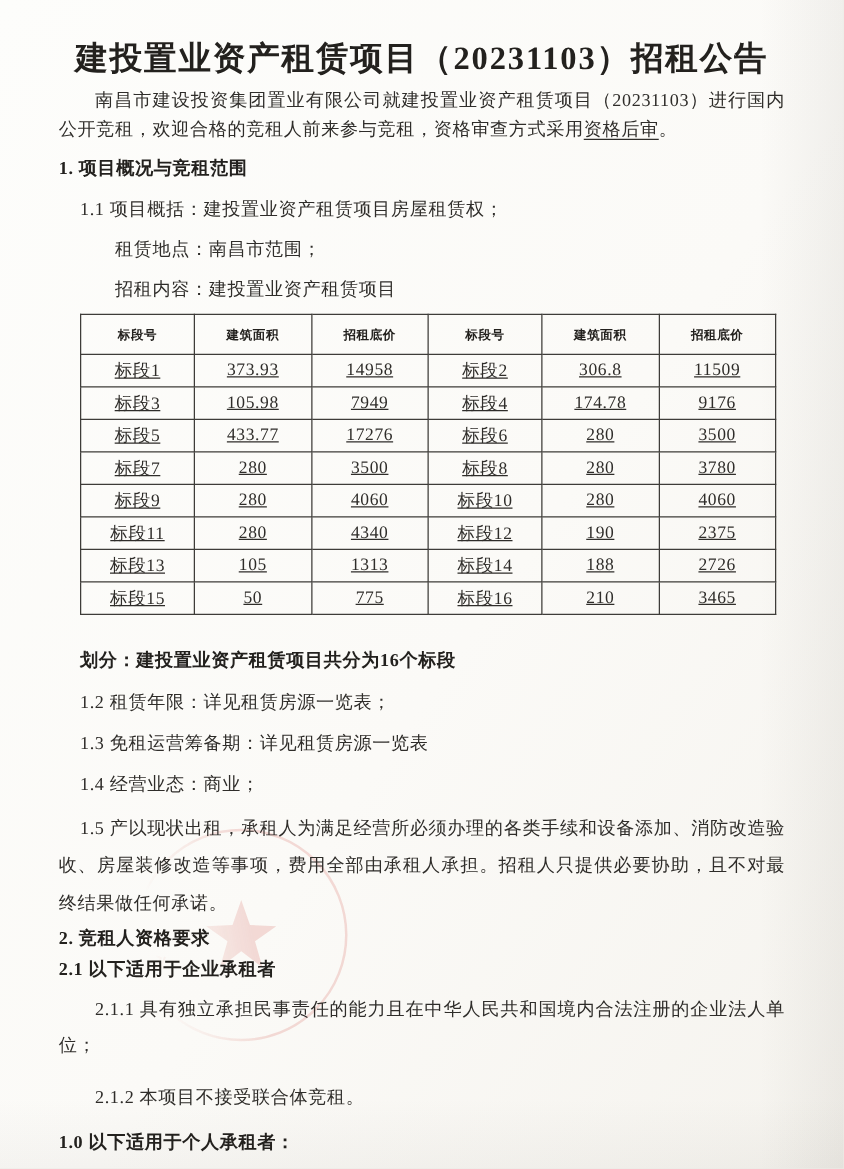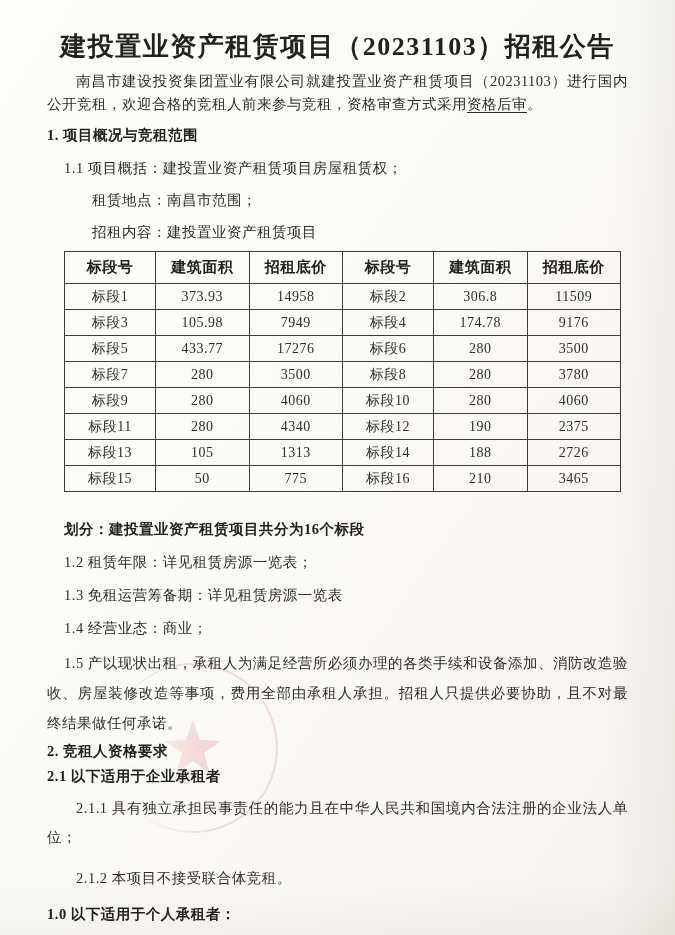--- a/index.html
+++ b/index.html
@@ -26,22 +26,22 @@
   .line{line-height:20px;margin-top:12px;}
   .b{font-weight:bold;color:#23211e;}
   .ind1{padding-left:17px;}
   .ind2{padding-left:45px;}
   .sub1{padding-left:29px;}
   table{
     margin:9px 0 0 17px;border-collapse:collapse;width:557px;
     font-size:14px;color:#2f2d2a;table-layout:fixed;
   }
   th,td{border:1px solid #3e3c39;text-align:center;padding:0;letter-spacing:0.5px;}
-  th{height:31px;font-size:15px;font-weight:bold;color:#23211e;}
-  td{height:25px;}
+  th{height:31px;font-size:10px;font-weight:bold;color:#23211e;}
+  td{height:25px;text-decoration:underline;}
   .division{margin-top:27px;}
   .mt13{margin-top:13px;}
   .p15{margin:10px 0 0;line-height:30px;text-indent:17px;text-align:justify;}
   .hsec2{margin-top:2px;}
   .l21{margin-top:4px;}
   .p211{margin:8px 0 0;line-height:29px;text-indent:29px;text-align:justify;}
   .mt9{margin-top:16px;}
   .stamp{
     position:absolute;left:103px;top:658px;width:180px;height:180px;z-index:1;
     -webkit-mask-image:linear-gradient(80deg,transparent 16%,#000 55%);

